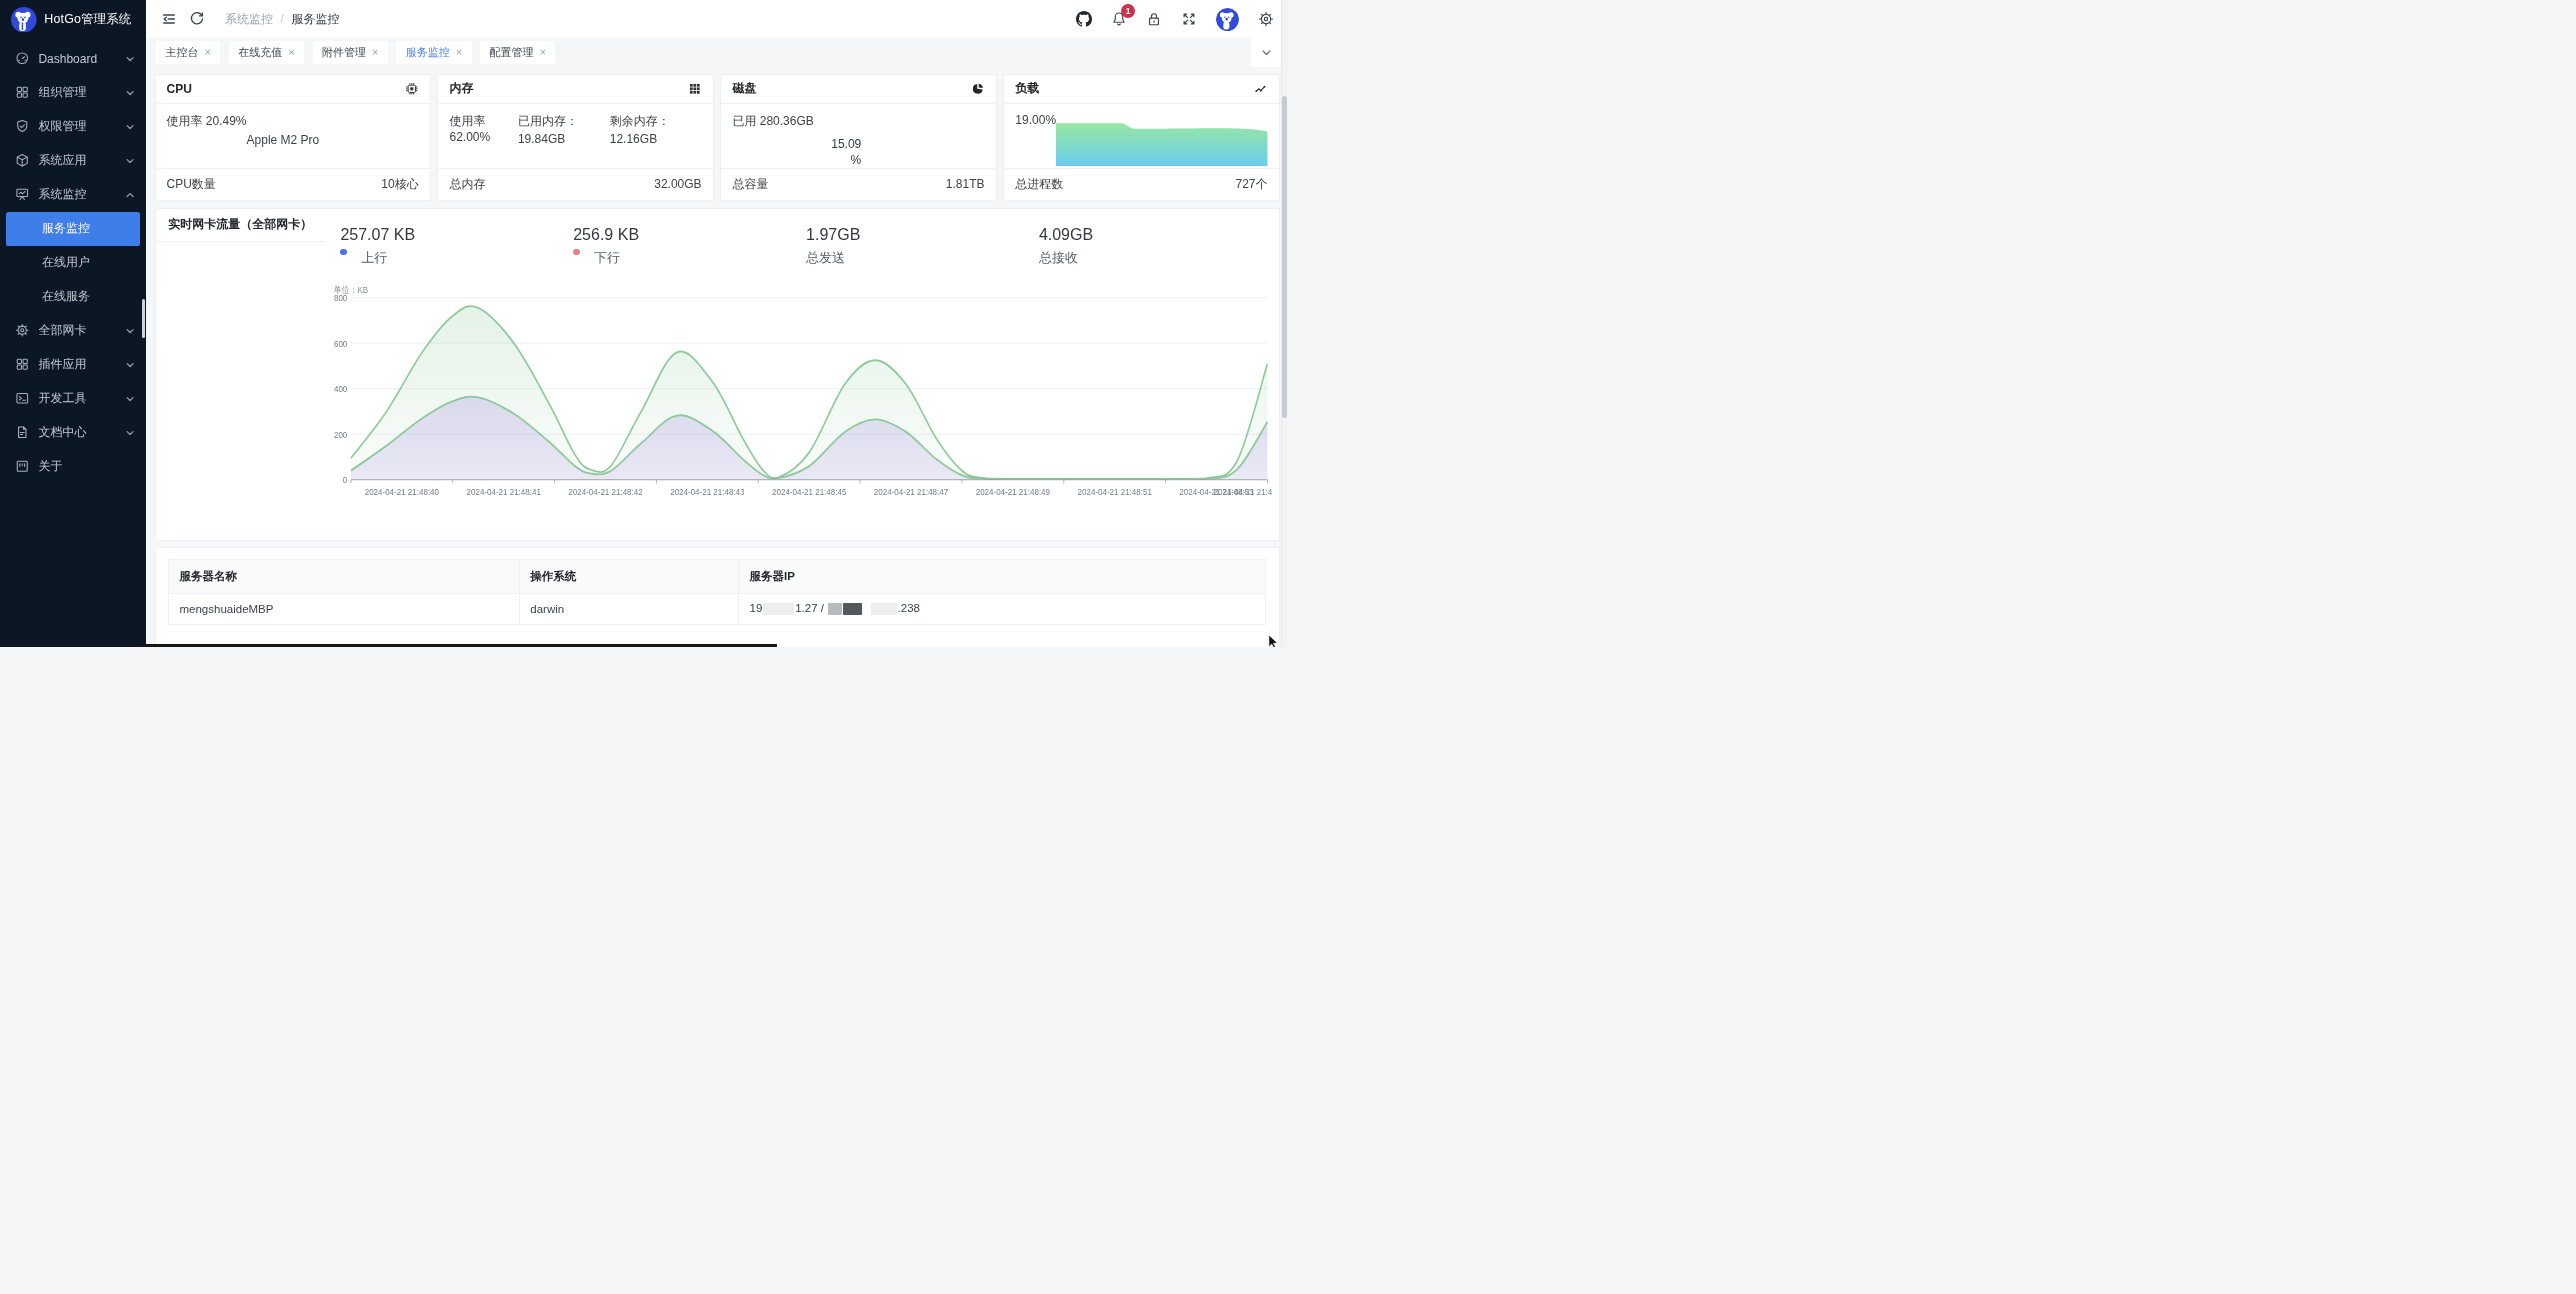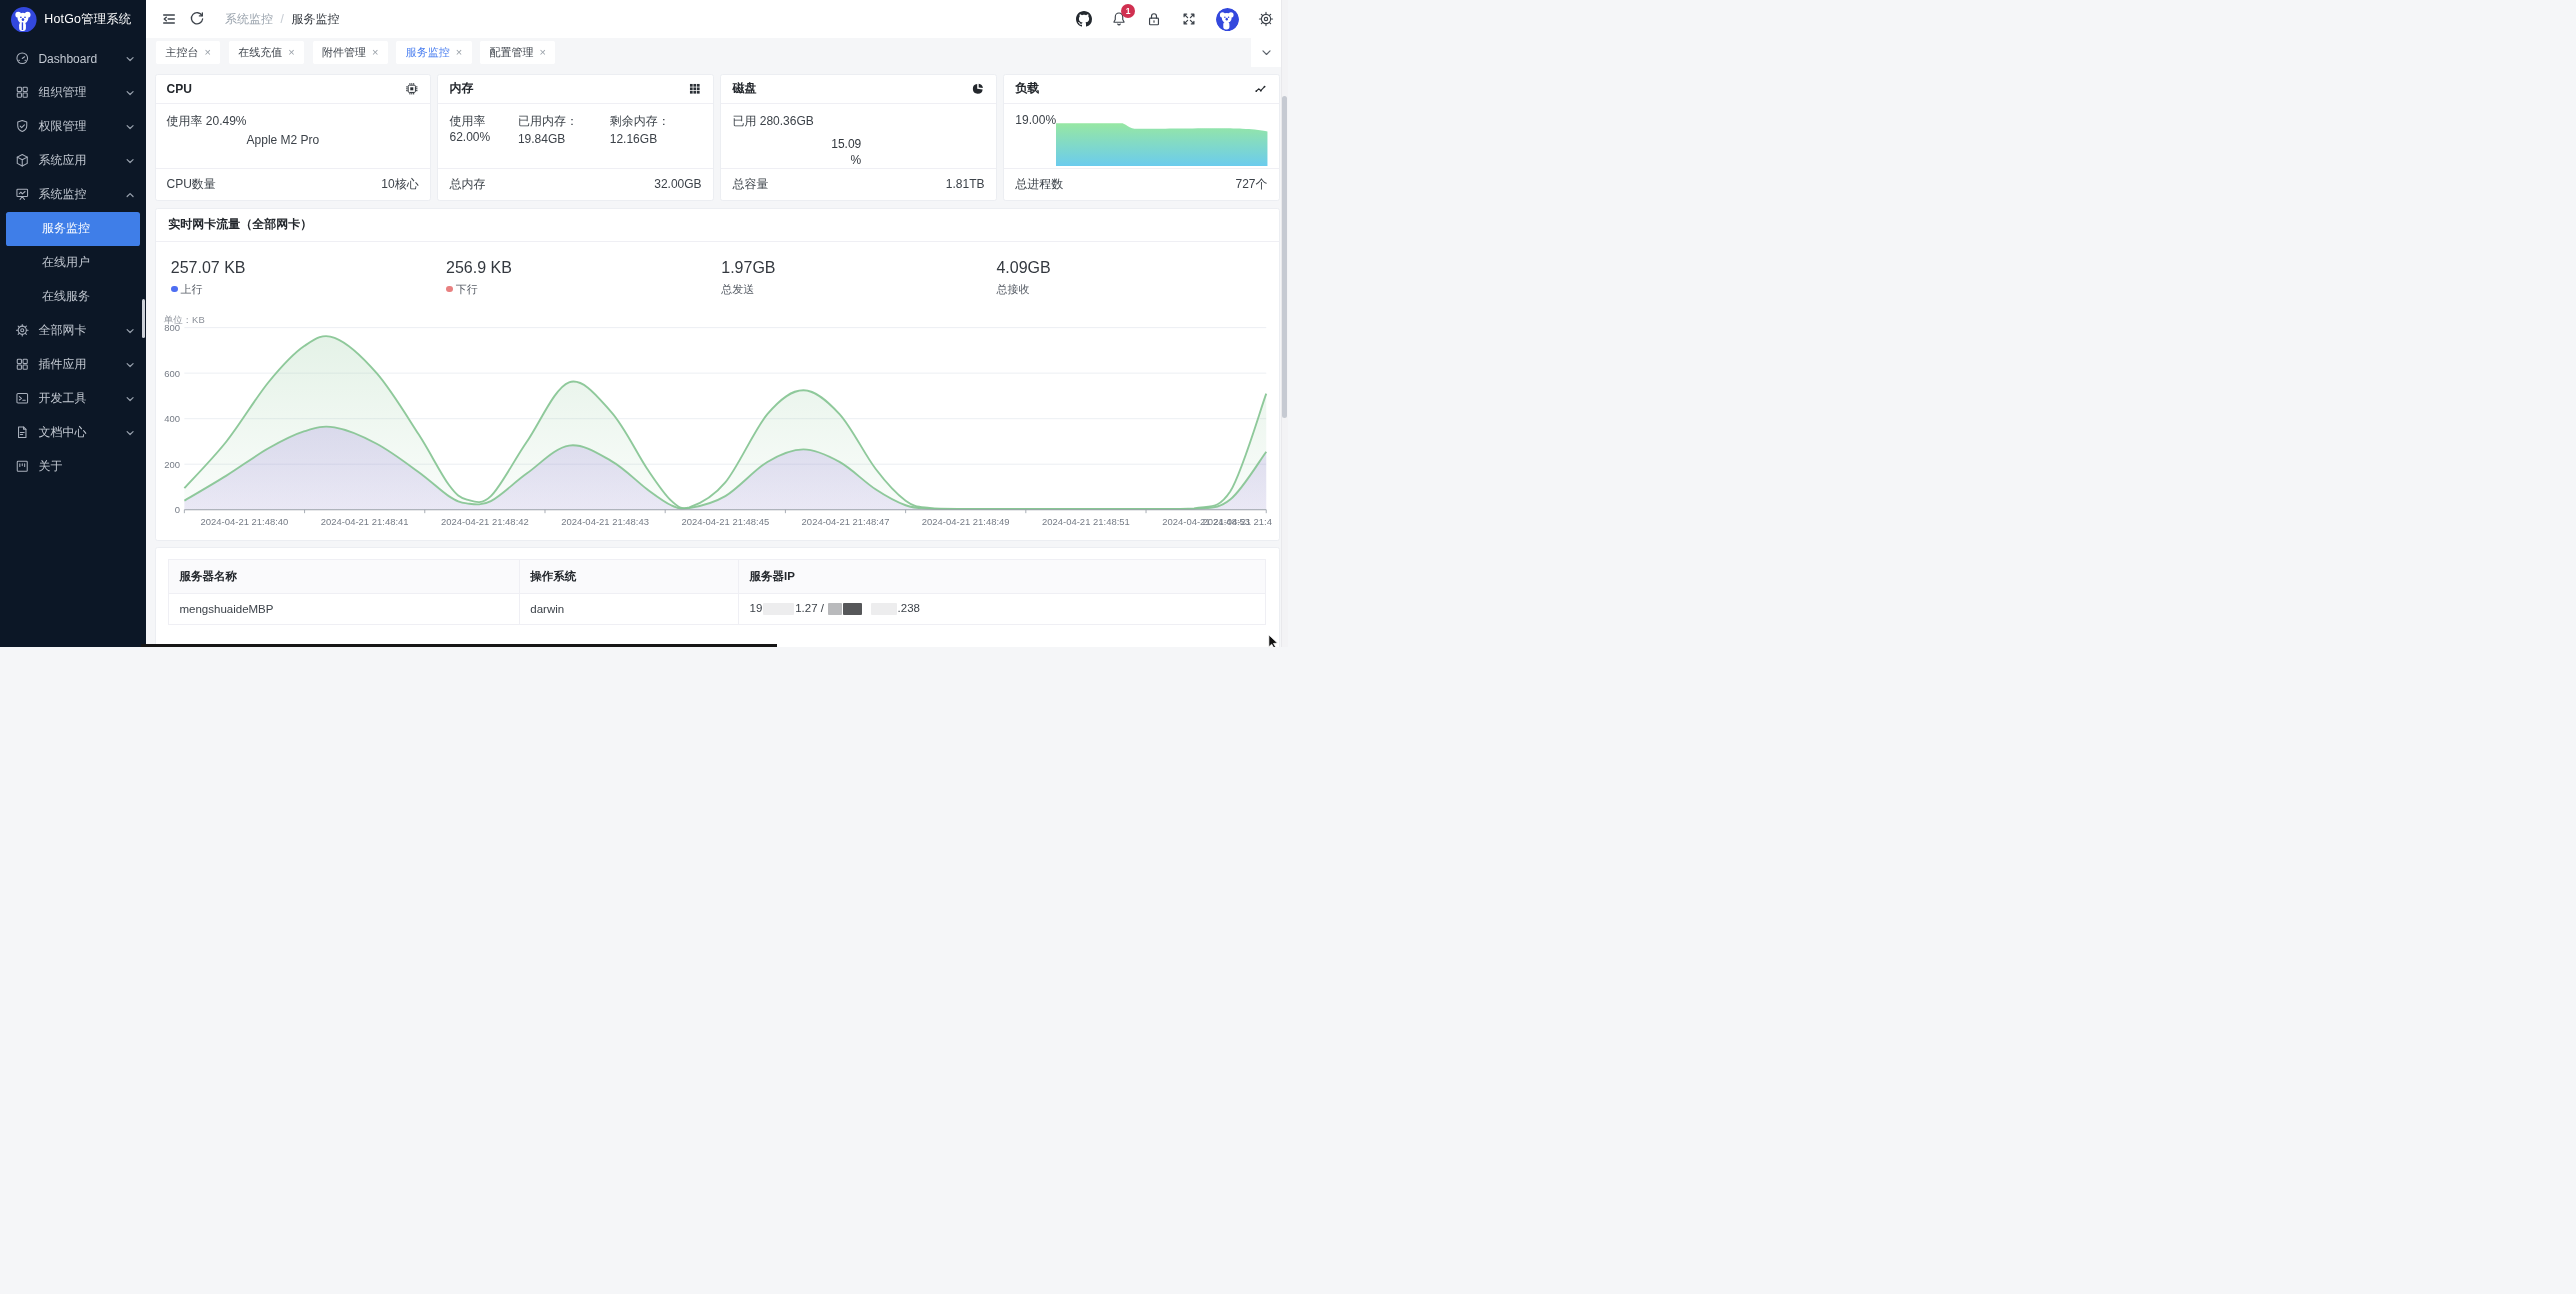--- a/index.html
+++ b/index.html
@@ -46,26 +46,26 @@
 .mem-line{line-height:1.45}
 .cpu-model{margin-top:19.6px}
 .mem-usage{margin-bottom:11px}
 .disk-row{display:flex;align-items:center;gap:8.5px;margin-top:23px}
 .disk-bar{flex:1;height:6px;border-radius:3.4px;background:#e9ebee;overflow:hidden}
 .disk-fill{height:100%;border-radius:3.4px}
 .disk-pct{width:39px;text-align:right;font-size:12px;line-height:1.35;color:#33383f}
 .load-spark{margin-top:7.7px;flex:1;margin-bottom:1.7px}
 
 .panel{background:#fff;border:0.9px solid #eceef2;border-radius:2.6px}
-.net{margin-bottom:6.8px;height:333px;display:flex;flex-direction:column}
+.net{margin-bottom:6.8px;height:333px;display:flex;flex-direction:row}
 .net-h{height:33px;border-bottom:0.9px solid #efeff4;display:flex;align-items:center;padding:0 12.8px;font-size:12px;font-weight:600;color:#23272c;flex-shrink:0}
 .net-b{padding:8.5px 6.8px 0 6.8px;flex:1;position:relative;overflow:hidden}
 .net-stats{display:grid;grid-template-columns:repeat(4,1fr);margin:8.5px 0 17px;padding-left:8.5px}
 .stat-v{font-size:16px;color:#33383f;margin-bottom:5px}
-.stat-l{font-size:11px;color:#565c65;display:flex;align-items:center;gap:3px}
+.stat-l{font-size:13px;color:#565c65;display:flex;align-items:flex-start;gap:14px}
 .dot{width:6.8px;height:6.8px;border-radius:50%;display:inline-block}
 
 .server{height:179px;padding:10.2px 12.8px;overflow:hidden}
 .server-title{font-size:12.8px;font-weight:600;color:#23272c;margin:8.5px 0 16px;padding-left:5.1px}
 .srv-table{width:100%;border-collapse:collapse;font-size:11.5px;color:#3c4249}
 .srv-table th{background:#fafafc;font-weight:600;text-align:left;height:34px;padding:0 10.2px;border:0.9px solid #efeff4;color:#23272c}
 .srv-table td{height:31px;padding:0 10.2px;border:0.9px solid #efeff4;background:#fff}
 .red-b{display:inline-block;height:12px;vertical-align:middle;border-radius:0.9px;margin:0 0.9px}
 .red-light{background:#ededee}.red-mid{background:#b9babc}.red-dark{background:#565759}
 

